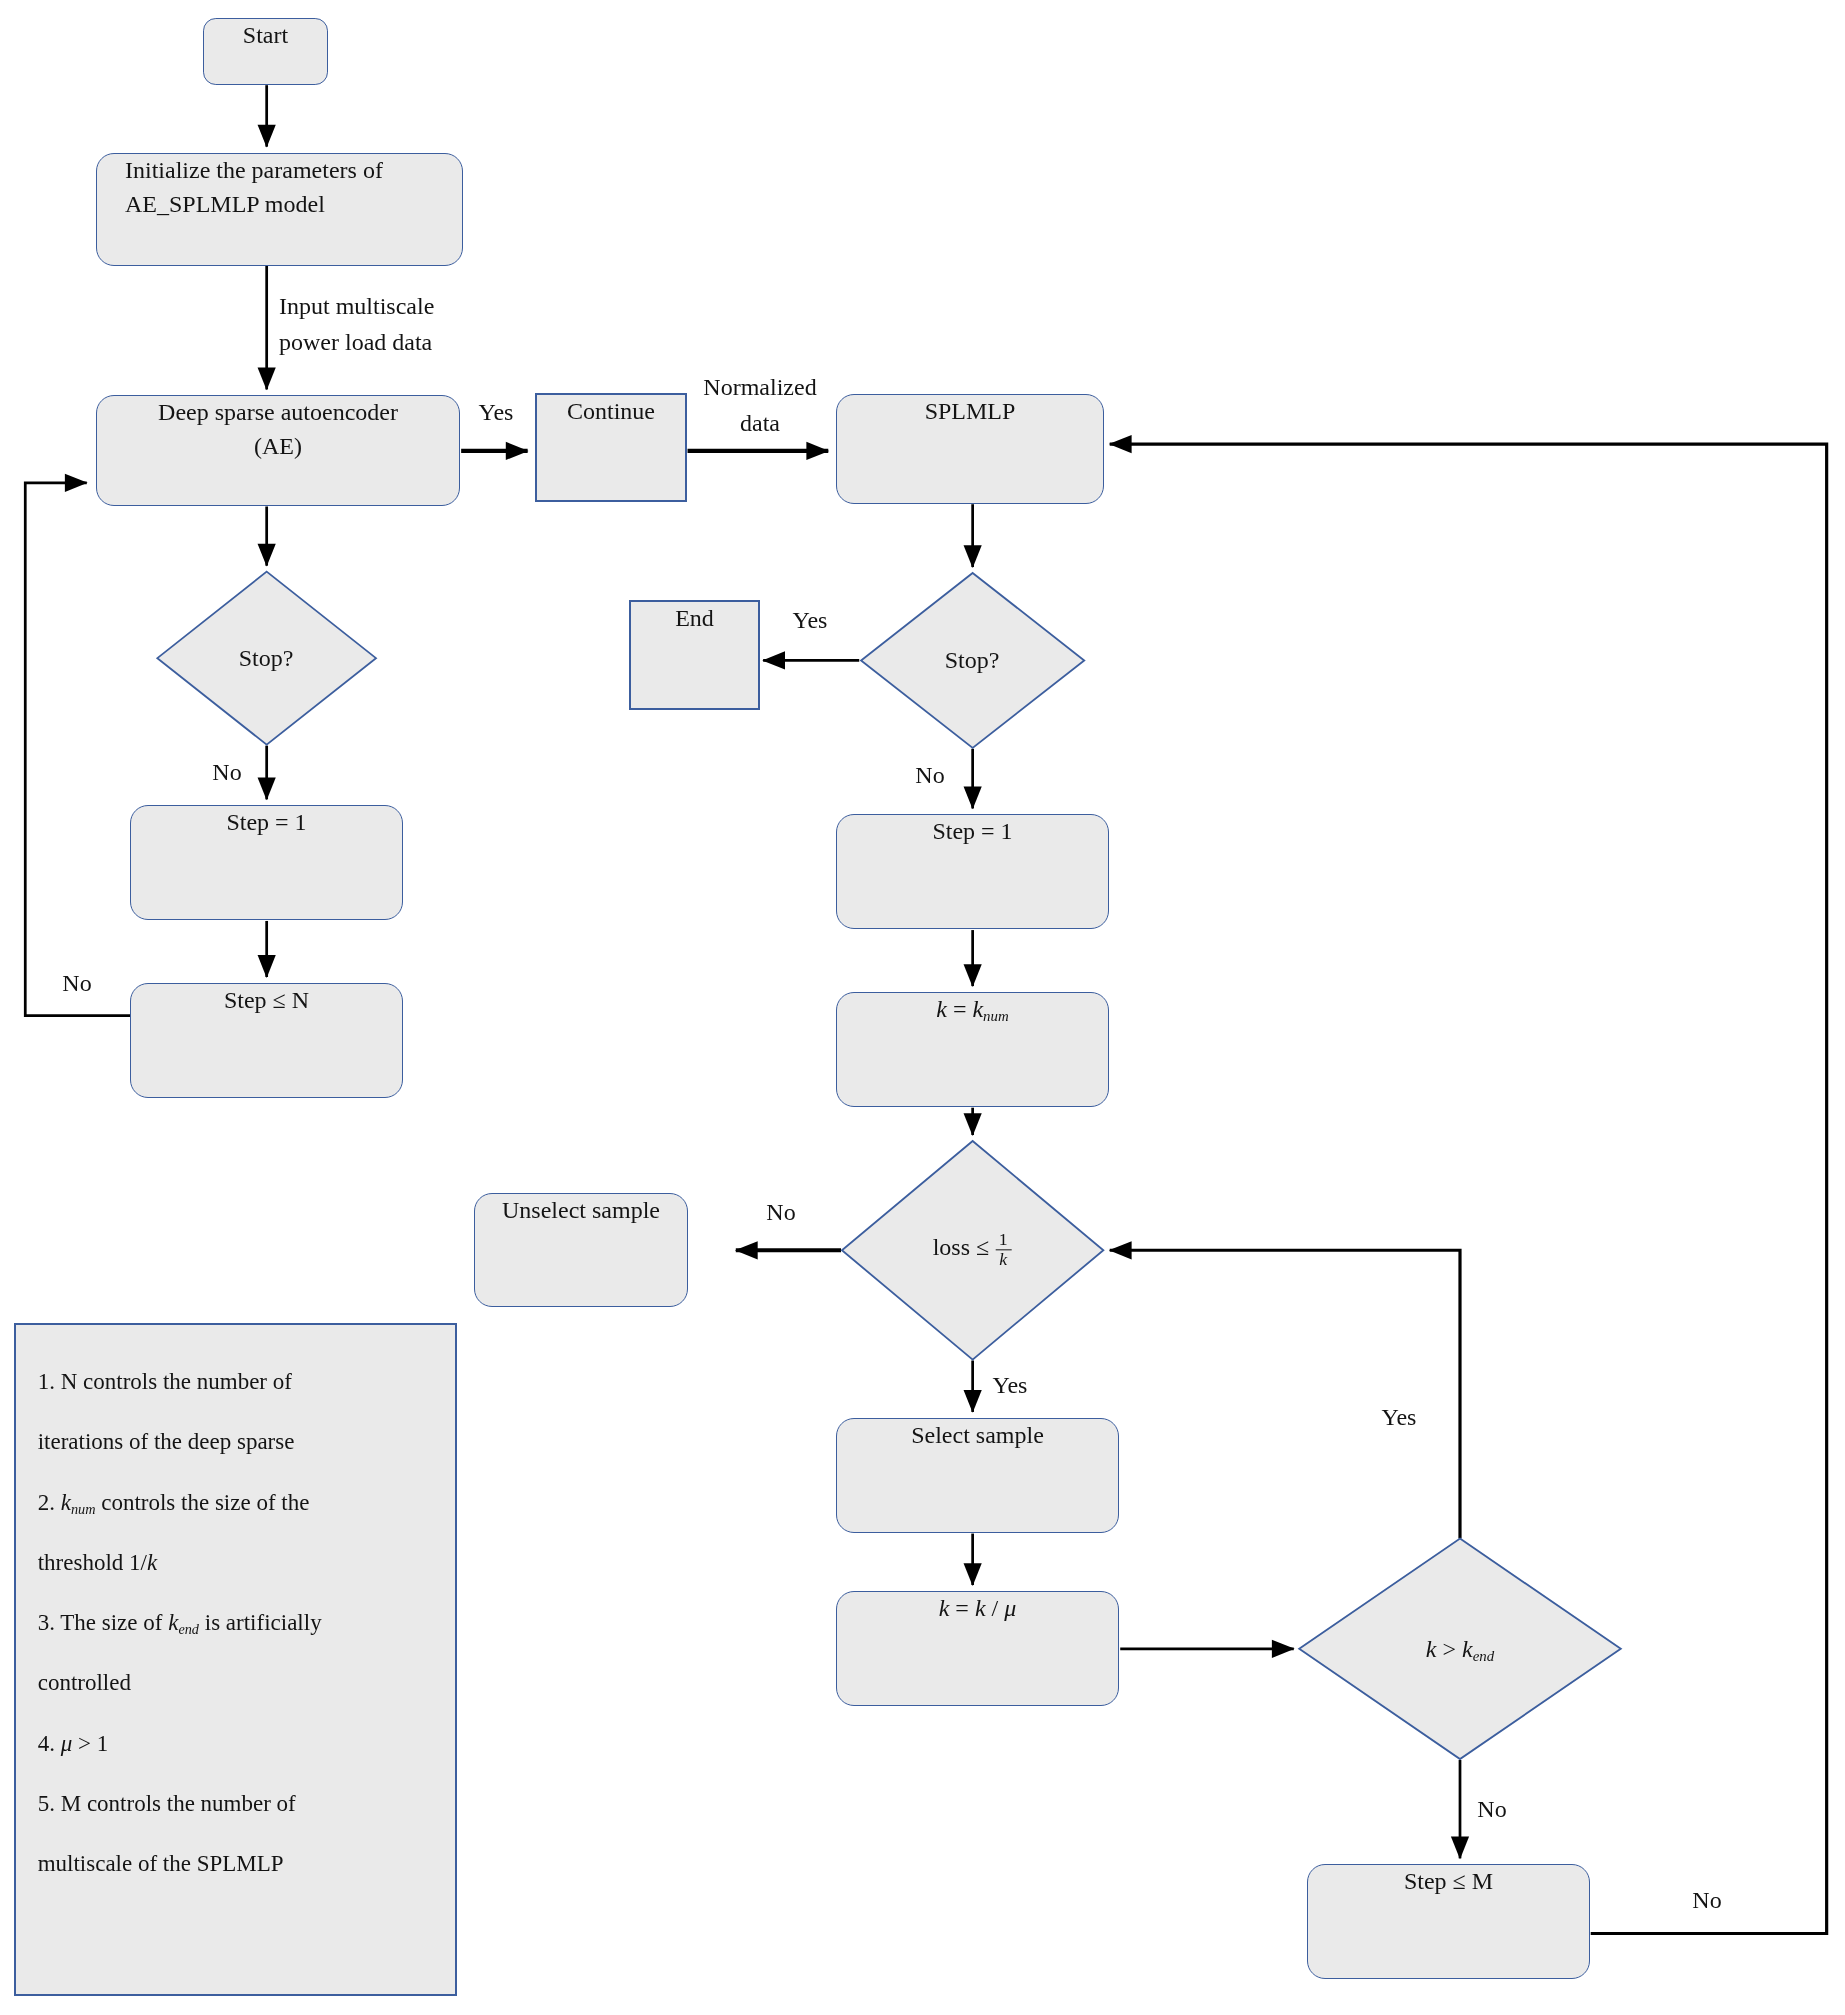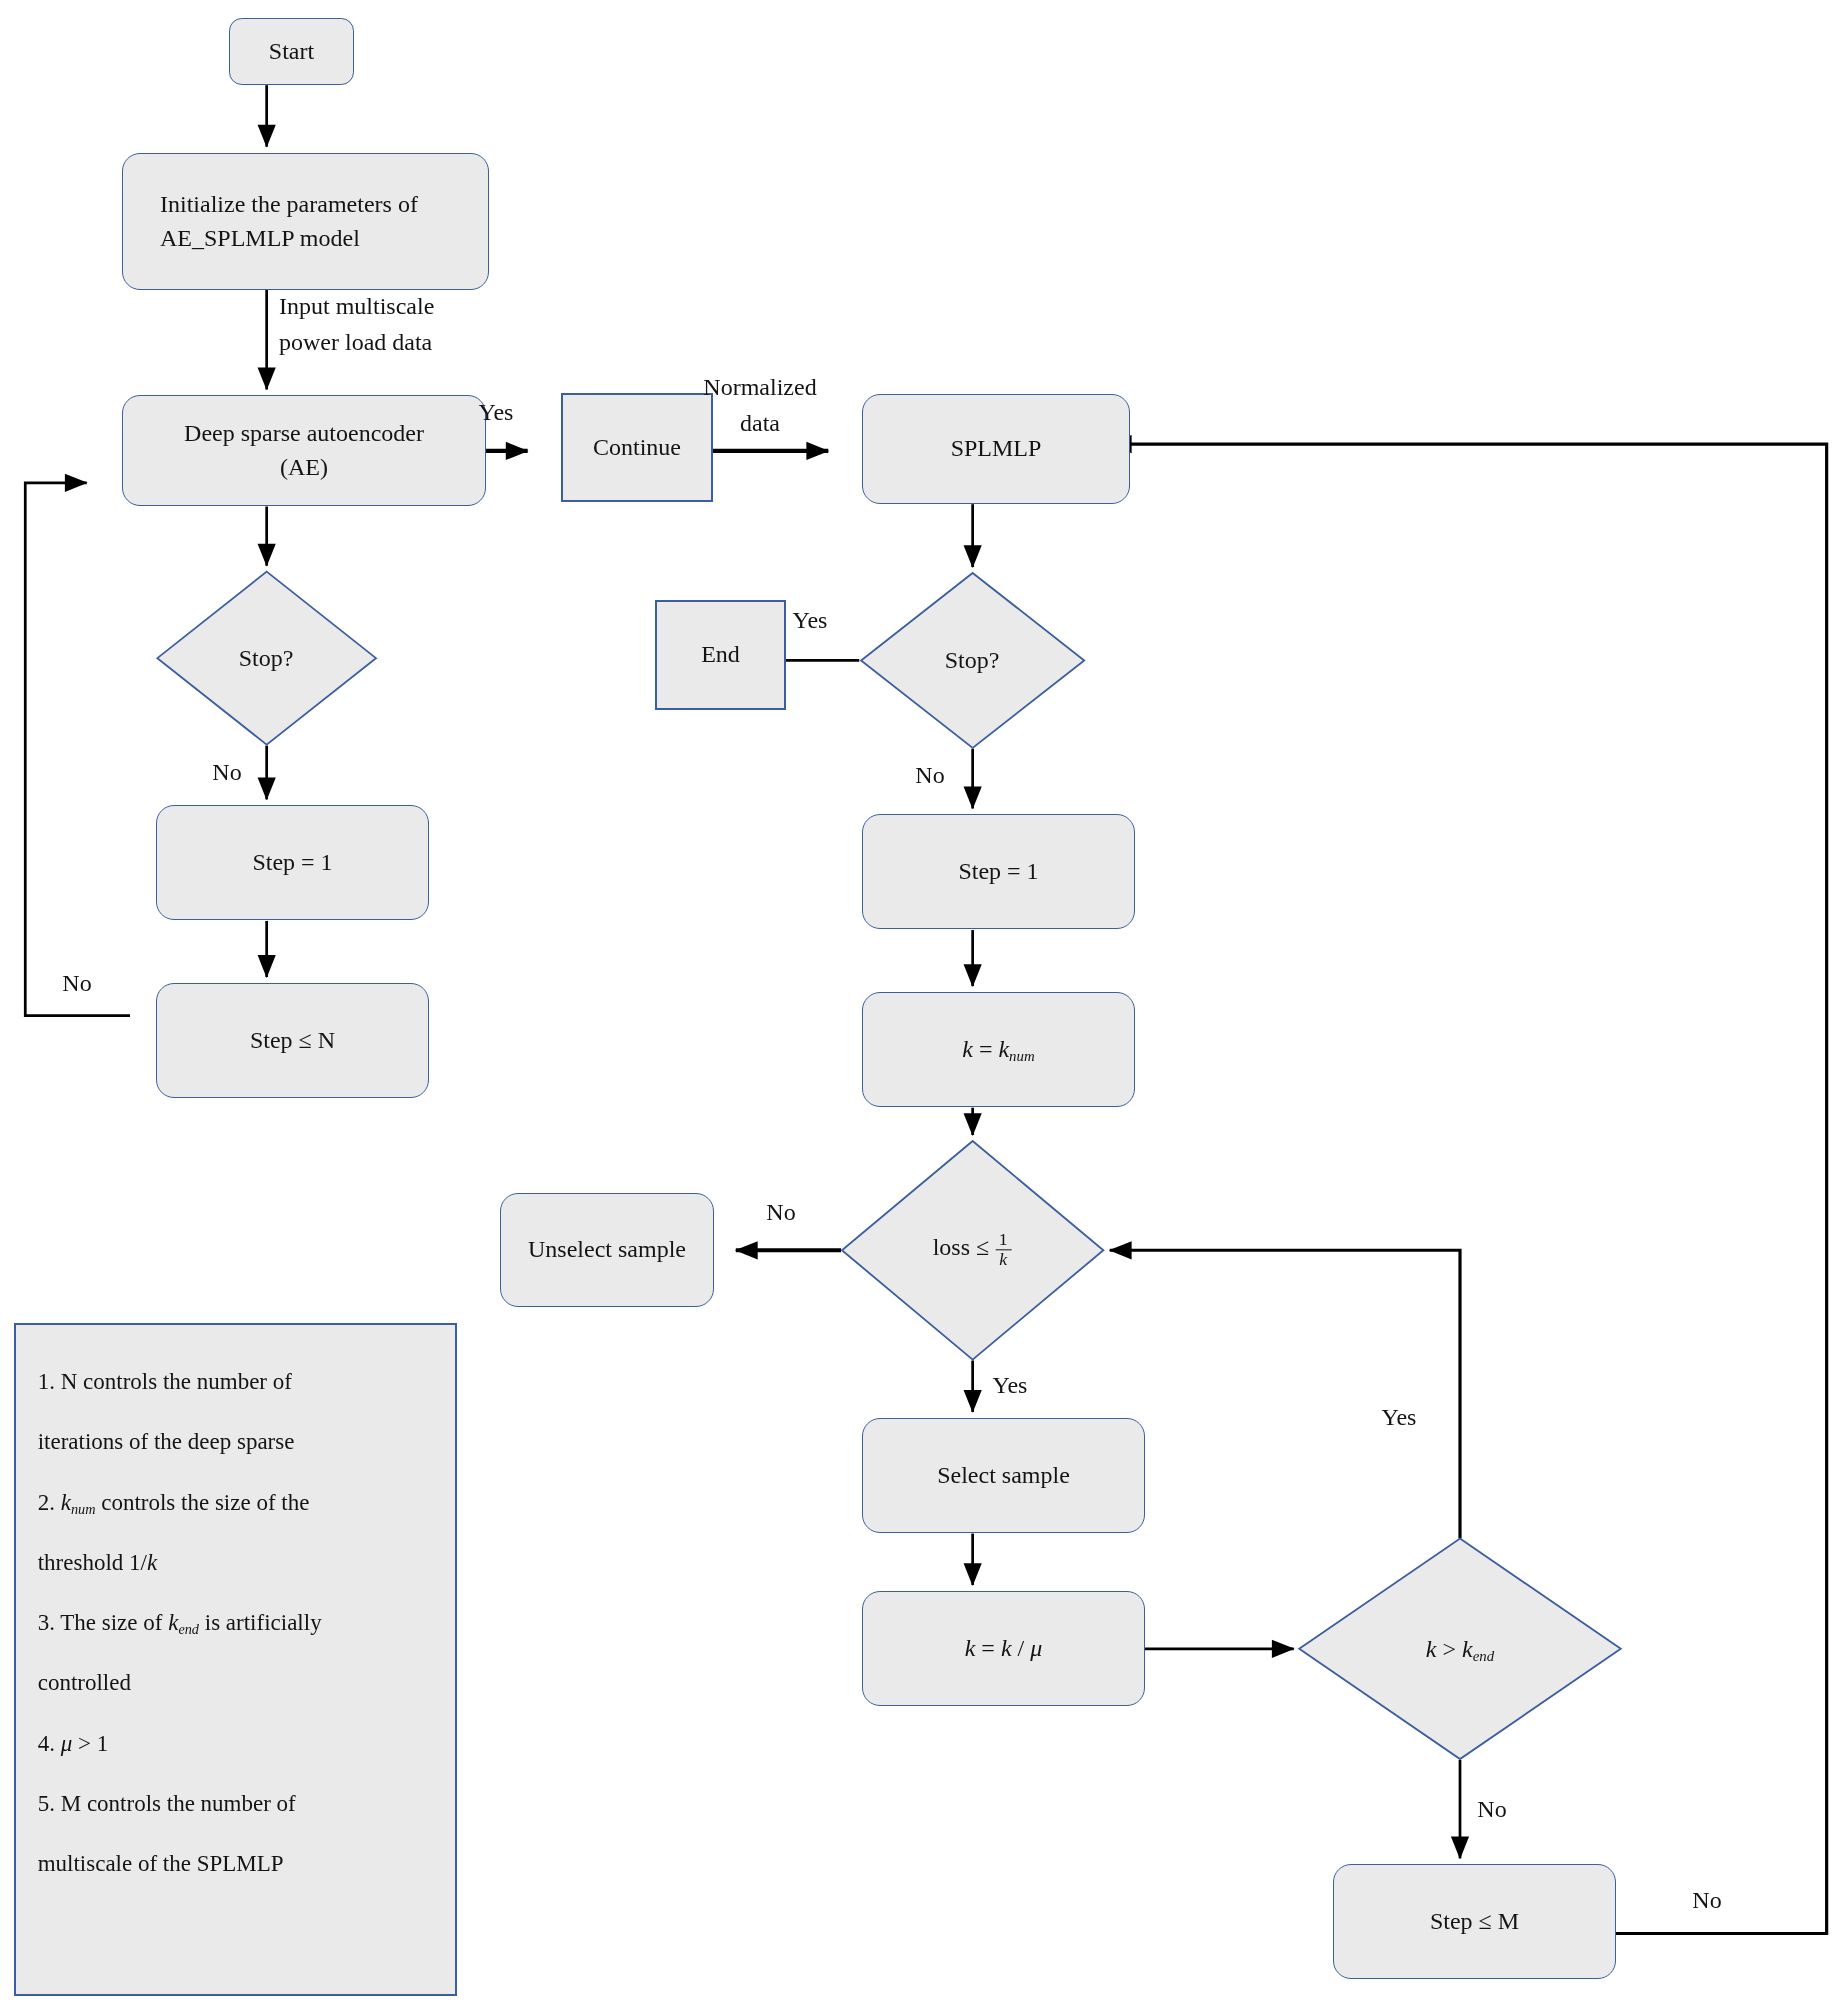--- a/index.html
+++ b/index.html
@@ -4,22 +4,22 @@
 <style>
   html,body{margin:0;padding:0;background:#ffffff;}
   .canvas{
     position:relative;width:1846px;height:2015px;background:#ffffff;
     font-family:"Liberation Serif","DejaVu Serif",serif;color:#111111;
   }
   svg.wires{position:absolute;left:0;top:0;}
   .node{
     position:absolute;box-sizing:border-box;
     background:#eaeaea;border:1.8px solid #3c5e9e;border-radius:18px;
-    display:flex;align-items:center;justify-content:center;
-    font-size:24px;line-height:1.4;text-align:center;color:#141414;margin-left:26px;
+    display:flex;justify-content:center;
+    font-size:24px;line-height:1.4;text-align:center;color:#141414;
   }
   .node.sharp{border-radius:0;border-width:2.3px;}
   .node .inner{display:block;}
   .dlabel{
     position:absolute;transform:translate(-50%,-50%);
     font-size:24px;text-align:center;white-space:nowrap;color:#141414;
   }
   .elabel{
     position:absolute;transform:translate(-50%,-50%);
     font-size:24px;text-align:center;color:#141414;
@@ -75,21 +75,21 @@
     <polygon points="585,1255 825,1445 585,1635 345,1445" fill="#eaeaea" stroke="#3c5e9e" stroke-width="4"></polygon>
     <polygon points="2135,1258 2380,1450 2135,1642 1890,1450" fill="#eaeaea" stroke="#3c5e9e" stroke-width="4"></polygon>
     <polygon points="2135,2505 2422,2745 2135,2985 1848,2745" fill="#eaeaea" stroke="#3c5e9e" stroke-width="4"></polygon>
     <polygon points="3205,3378 3558,3620 3205,3862 2852,3620" fill="#eaeaea" stroke="#3c5e9e" stroke-width="4"></polygon>
   </svg>
 
   <div class="node" style="left:203px;top:18px;width:125px;height:67px;border-radius:12.8px;">
     <span class="inner">Start</span>
   </div>
 
-  <div class="node" style="left:96px;top:153px;width:367px;height:137px;justify-content:flex-start;padding-left:37px;text-align:left;">
+  <div class="node" style="left:96px;top:153px;width:367px;height:113px;justify-content:flex-start;padding-left:28px;text-align:left;">
     <span class="inner" style="max-width:296px;">Initialize the parameters of AE_SPLMLP model</span>
   </div>
 
   <div class="node" style="left:96px;top:395px;width:364px;height:111px;">
     <span class="inner" style="max-width:255px;">Deep sparse autoencoder (AE)</span>
   </div>
 
   <div class="node sharp" style="left:535px;top:393px;width:152px;height:109px;">
     <span class="inner">Continue</span>
   </div>

